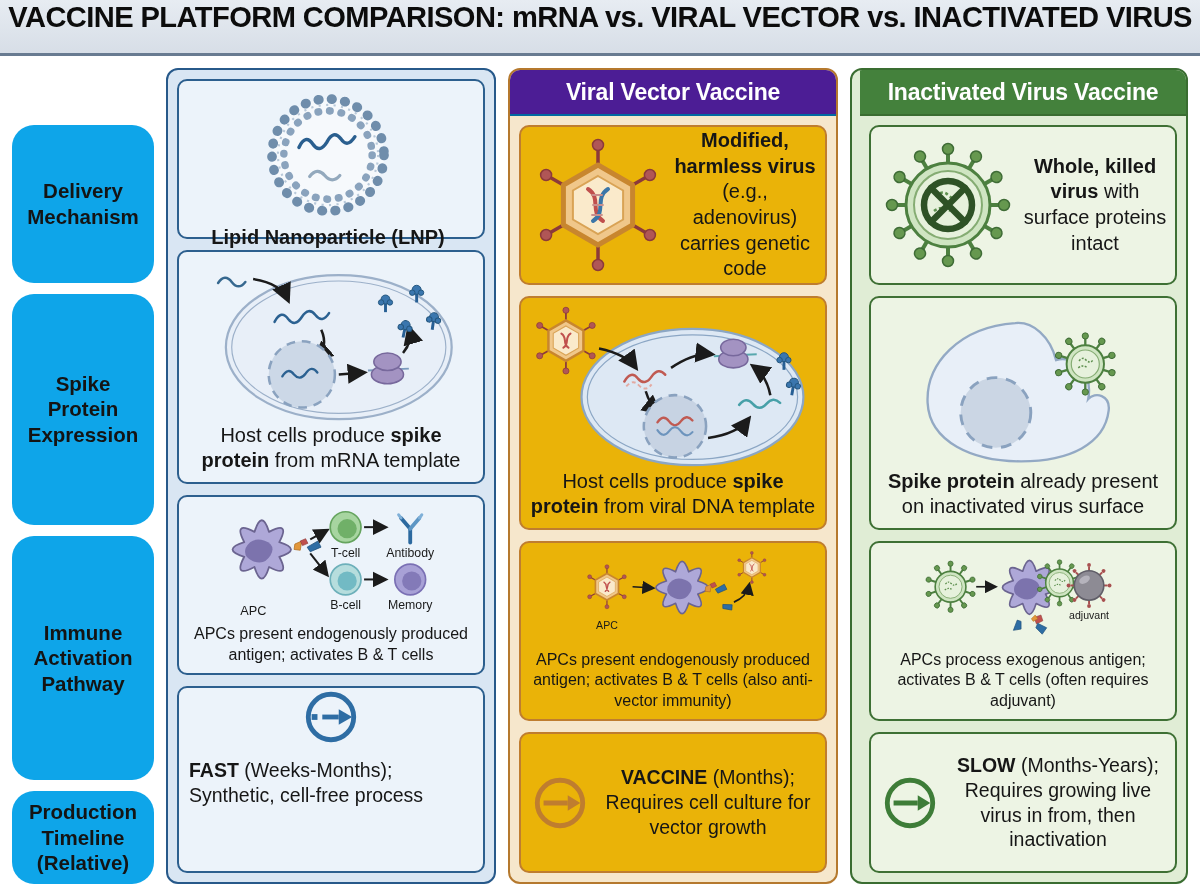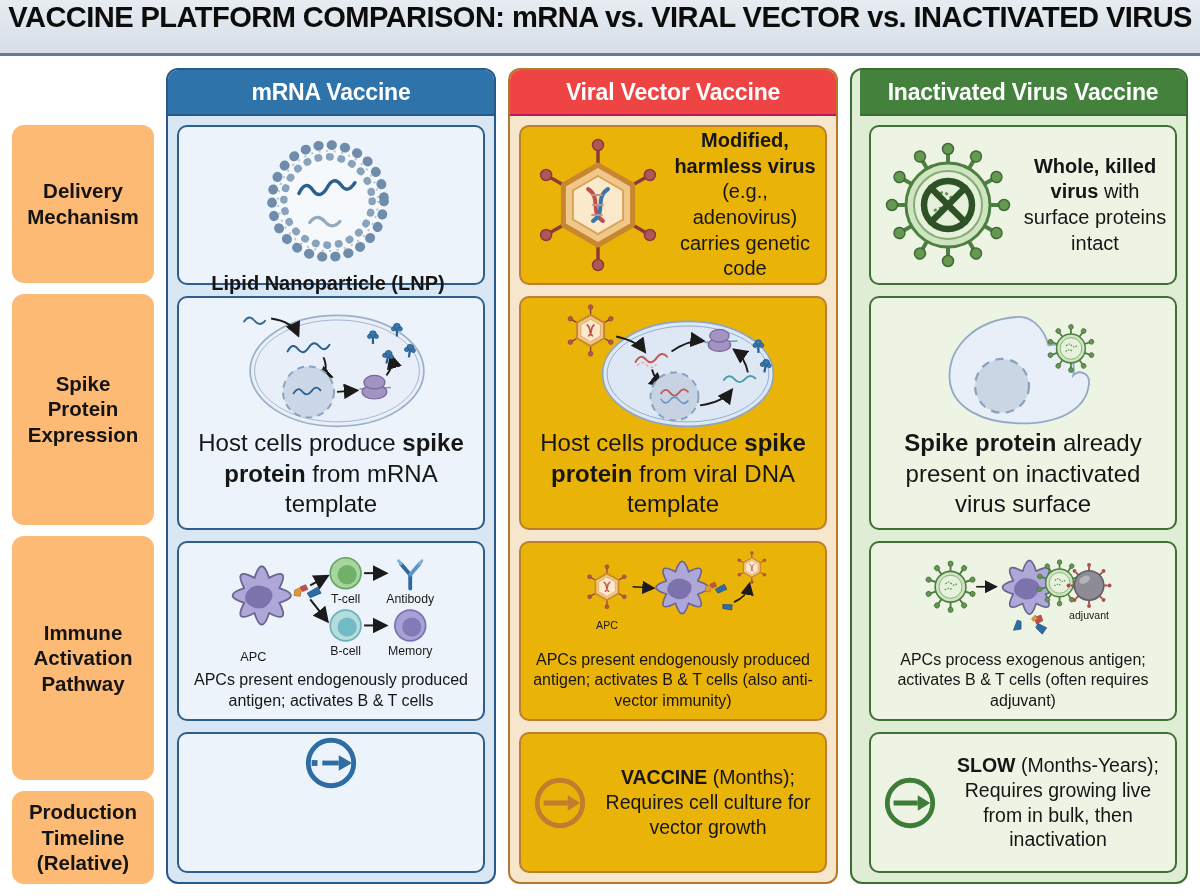--- a/index.html
+++ b/index.html
@@ -13,46 +13,46 @@
     display:flex;align-items:flex-start;justify-content:center;
   }
   .titlebar h1{
     margin:0;font-size:30px;font-weight:bold;color:#0c0c0c;
     letter-spacing:-0.6px;white-space:nowrap;transform:scaleX(0.97);
   }
   .main{display:flex;gap:12px;padding:12px 12px 0 12px;height:828px;box-sizing:border-box;}
   
   .labels{width:142px;flex:none;display:flex;flex-direction:column;gap:11px;padding-top:57px;box-sizing:border-box;}
   .rlabel{
-    background:#fdba74;border-radius:12px;display:flex;align-items:center;justify-content:center;
+    background:#0ea5e9;border-radius:22px;display:flex;align-items:center;justify-content:center;
     text-align:center;font-weight:bold;font-size:20.5px;line-height:1.25;color:#141414;
     padding:0 8px;box-sizing:border-box;
   }
   .rl-1{height:160px}.rl-2{height:234px}.rl-3{height:248px}.rl-4{height:94px}
   
   .vcol{flex:1;min-width:0;border-radius:12px;display:flex;flex-direction:column;overflow:hidden;border:2.5px solid;}
   .c-blue  {border-color:#27598a;background:#d9e6f3;}
   .c-orange{border-color:#b5792e;background:#f6e7cc;}
   .c-green {border-color:#3a6d31;background:#e0edd5;padding-left:8px;}
   .vhead{height:44px;flex:none;display:flex;align-items:center;justify-content:center;color:#fff;font-weight:bold;font-size:23px;letter-spacing:-0.2px;}
   .c-blue  .vhead{background:#2f73ab;border-bottom:2px solid #27598a;}
-  .c-orange .vhead{background:#ef4444;border-bottom:2px solid #be185d;}
+  .c-orange .vhead{background:#4c1d95;border-bottom:2px solid #0369a1;}
   .c-green .vhead{background:#44813c;border-bottom:2px solid #3a6d31;}
   .vbody{flex:1;padding:9px;display:flex;flex-direction:column;gap:11px;min-height:0;}
   .cell{border-radius:10px;border:2px solid;box-sizing:border-box;min-height:0;}
   .c-blue  .cell{border-color:#2c5f8e;background:#ecf3fa;flex-direction:column;}
   .c-orange .cell{border-color:#bf7d2f;background:#eab308;}
   .c-green .cell{border-color:#3e7034;background:#edf4e4;}
   .cell-delivery{height:160px;flex:none;display:flex;align-items:center;padding:4px 8px 4px 2px;}
   .dIcon{width:150px;flex:none;display:flex;align-items:center;justify-content:center;}
   .dText{flex:1;text-align:center;font-size:20px;line-height:1.28;}
   .cell-spike{height:234px;flex:none;display:flex;flex-direction:column;padding:4px 6px 8px;}
   .cell-immune{height:180px;flex:none;display:flex;flex-direction:column;padding:4px 6px 8px;}
   .illus{flex:1;width:100%;min-height:0;}
-  .caption{text-align:center;font-size:24px;line-height:1.28;}
+  .caption{text-align:center;font-size:20px;line-height:1.28;}
   .cell-immune .caption{font-size:16px;}
   .cell-prod{flex:1;display:flex;align-items:center;padding:0 10px;gap:12px;}
   .pIcon{width:58px;height:58px;flex:none;}
   .pText{flex:1;font-size:19.5px;line-height:1.27;}
   .pText.center{text-align:center;}
   svg text{font-family:"Liberation Sans",sans-serif;fill:#1a1a1a;}
 </style>
 </head>
 <body>
 
@@ -71,21 +71,20 @@
 <div class="main">
 
   <div class="labels">
     <div class="rlabel rl-1">Delivery Mechanism</div>
     <div class="rlabel rl-2">Spike Protein Expression</div>
     <div class="rlabel rl-3">Immune Activation Pathway</div>
     <div class="rlabel rl-4">Production Timeline (Relative)</div>
   </div>
 
   <div class="vcol c-blue">
-    <div class="vhead">mRNA Vaccine</div>
     <div class="vbody">
 
       <div class="cell cell-delivery">
         <div class="dIcon">
           <svg width="140" height="140" viewBox="0 0 130 130">
             <circle cx="65" cy="65" r="52" fill="#f6f9fc" stroke="#6f8dab" stroke-width="9" stroke-dasharray="0.5 11.9" stroke-linecap="round"></circle>
             <circle cx="65" cy="65" r="46.5" fill="none" stroke="#b9c9d9" stroke-width="2" stroke-dasharray="2 5"></circle>
             <circle cx="65" cy="65" r="41" fill="none" stroke="#8aa3bd" stroke-width="7" stroke-dasharray="0.5 10.3" stroke-linecap="round"></circle>
             <path d="M38,58 q6,-13 13,-3 q6,9 13,-2 q6,-12 13,-3 q6,9 13,-2" fill="none" stroke="#2a5f8f" stroke-width="3.2" stroke-linecap="round"></path>
             <path d="M48,85 q7,-9 14,-1 q7,8 14,0" fill="none" stroke="#93a9bd" stroke-width="3" stroke-linecap="round"></path>
@@ -185,20 +184,21 @@
 
       <div class="cell cell-prod">
         <div class="pIcon">
           <svg width="58" height="58" viewBox="0 0 60 60">
             <circle cx="30" cy="30" r="23.5" fill="none" stroke="#2e6da4" stroke-width="5"></circle>
             <rect x="10" y="27" width="6" height="6" fill="#2e6da4"></rect>
             <line x1="21" y1="30" x2="38" y2="30" stroke="#2e6da4" stroke-width="5"></line>
             <polygon points="38,22 52,30 38,38" fill="#2e6da4"></polygon>
           </svg>
         </div>
+        <div class="pText"><b>FAST</b><span> (Weeks-Months); Synthetic, cell-free process</span></div>
       </div>
 
     </div>
   </div>
 
   <div class="vcol c-orange">
     <div class="vhead">Viral Vector Vaccine</div>
     <div class="vbody">
 
       <div class="cell cell-delivery">
@@ -494,19 +494,19 @@
       </div>
 
       <div class="cell cell-prod">
         <div class="pIcon">
           <svg width="58" height="58" viewBox="0 0 60 60">
             <circle cx="30" cy="30" r="23.5" fill="none" stroke="#3e7d38" stroke-width="5"></circle>
             <line x1="13" y1="30" x2="38" y2="30" stroke="#3e7d38" stroke-width="5"></line>
             <polygon points="38,22 51,30 38,38" fill="#3e7d38"></polygon>
           </svg>
         </div>
-        <div class="pText center"><b>SLOW</b><span> (Months-Years); Requires growing live from in bulk, then inactivation</span></div>
+        <div class="pText center"><b>SLOW</b><span> (Months-Years); Requires growing live virus in from, then inactivation</span></div>
       </div>
 
     </div>
   </div>
 
 </div>
 
 </body></html>

